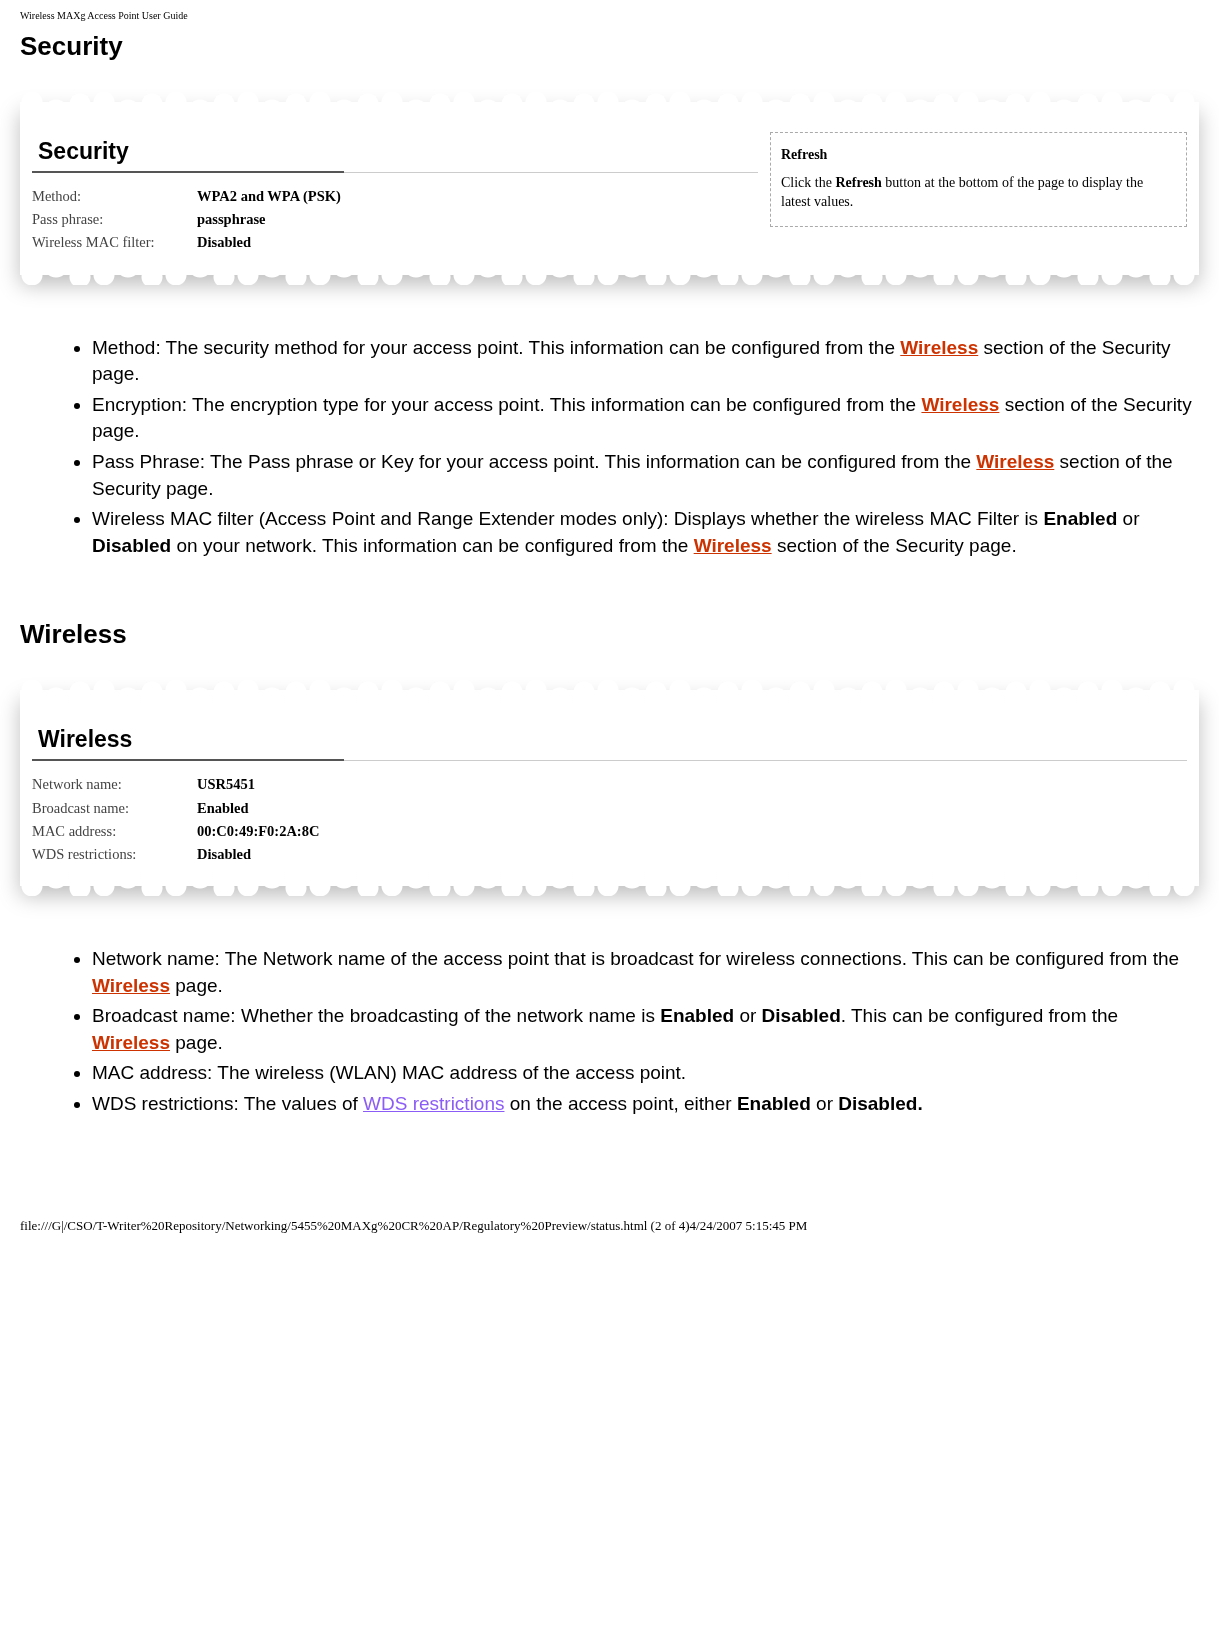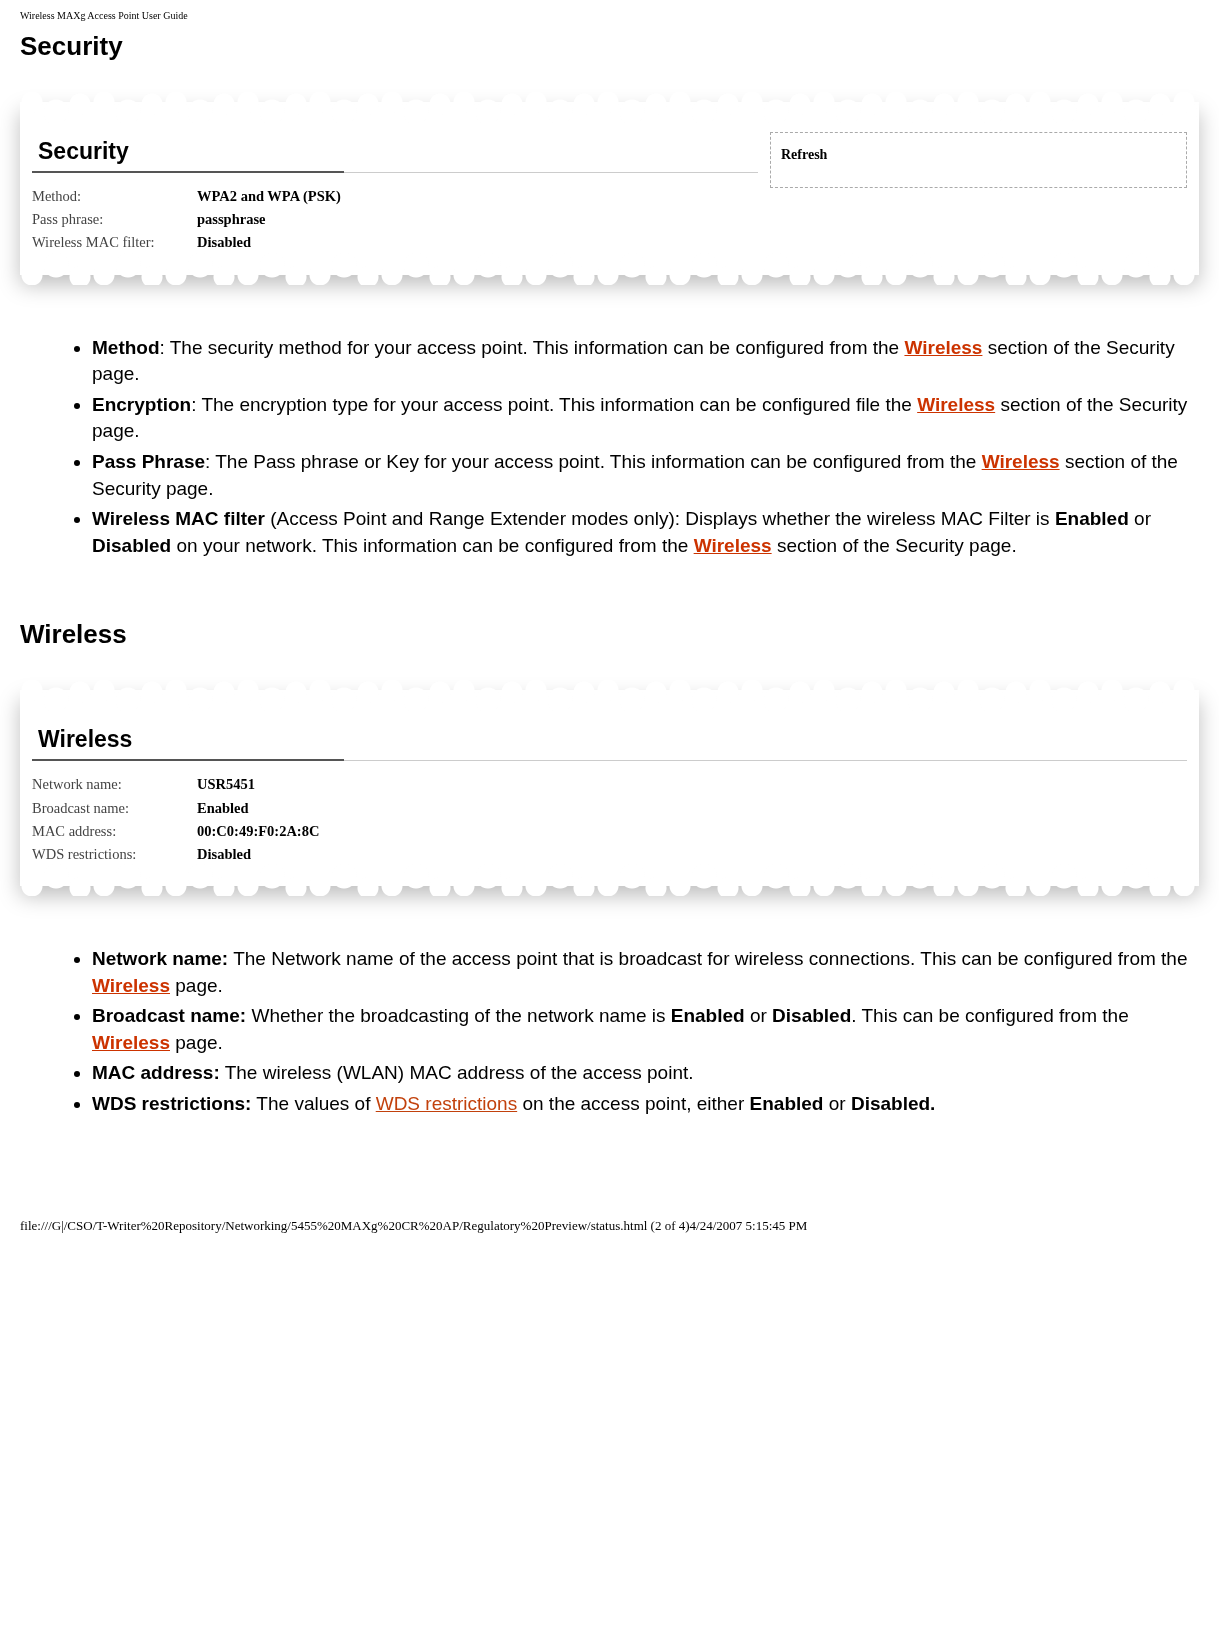--- a/index.html
+++ b/index.html
@@ -112,33 +112,33 @@
     font-size: 19px;
     line-height: 1.4;
     list-style: disc;
     padding-left: 72px;
     margin: 0 0 60px 0;
   }
   ul.desc-list li {
     margin-bottom: 4px;
   }
   .term {
-    font-weight: bold;
+    font-weight: normal;
     text-align: right;
   }
   .inline-bold {
     font-weight: bold;
   }
   a.sec-link {
     color: #cc3300;
     font-weight: bold;
     text-decoration: underline;
   }
   a.wds-link {
-    color: #c2410c;
+    color: #8b5cf6;
     text-decoration: underline;
   }
   .footer-path {
     font-size: 13px;
     margin-top: 100px;
   }
 </style>
 </head>
 <body>
 
@@ -163,30 +163,33 @@
           <div class="kv-value">passphrase</div>
         </div>
         <div class="kv-row">
           <div class="kv-label">Wireless MAC filter:</div>
           <div class="kv-value">Disabled</div>
         </div>
       </div>
     </div>
     <div class="callout">
       <div class="callout-title">Refresh</div>
+      <div>
+        <span>Click the </span><span class="inline-bold">Refresh</span><span> button at the bottom of the page to display the latest values.</span>
+      </div>
     </div>
   </div>
 </div>
 
 <ul class="desc-list">
   <li>
     <span class="term">Method</span><span>: The security method for your access point. This information can be configured from the </span><a href="#" class="sec-link">Wireless</a><span> section of the Security page.</span>
   </li>
   <li>
-    <span class="term">Encryption</span><span>: The encryption type for your access point. This information can be configured file the </span><a href="#" class="sec-link">Wireless</a><span> section of the Security page.</span>
+    <span class="term">Encryption</span><span>: The encryption type for your access point. This information can be configured from the </span><a href="#" class="sec-link">Wireless</a><span> section of the Security page.</span>
   </li>
   <li>
     <span class="term">Pass Phrase</span><span>: The Pass phrase or Key for your access point. This information can be configured from the </span><a href="#" class="sec-link">Wireless</a><span> section of the Security page.</span>
   </li>
   <li>
     <span class="term">Wireless MAC filter</span><span> (Access Point and Range Extender modes only): Displays whether the wireless MAC Filter is </span><span class="inline-bold">Enabled</span><span> or </span><span class="inline-bold">Disabled</span><span> on your network. This information can be configured from the </span><a href="#" class="sec-link">Wireless</a><span> section of the Security page.</span>
   </li>
 </ul>
 
 <h2 class="section-title">Wireless</h2>

